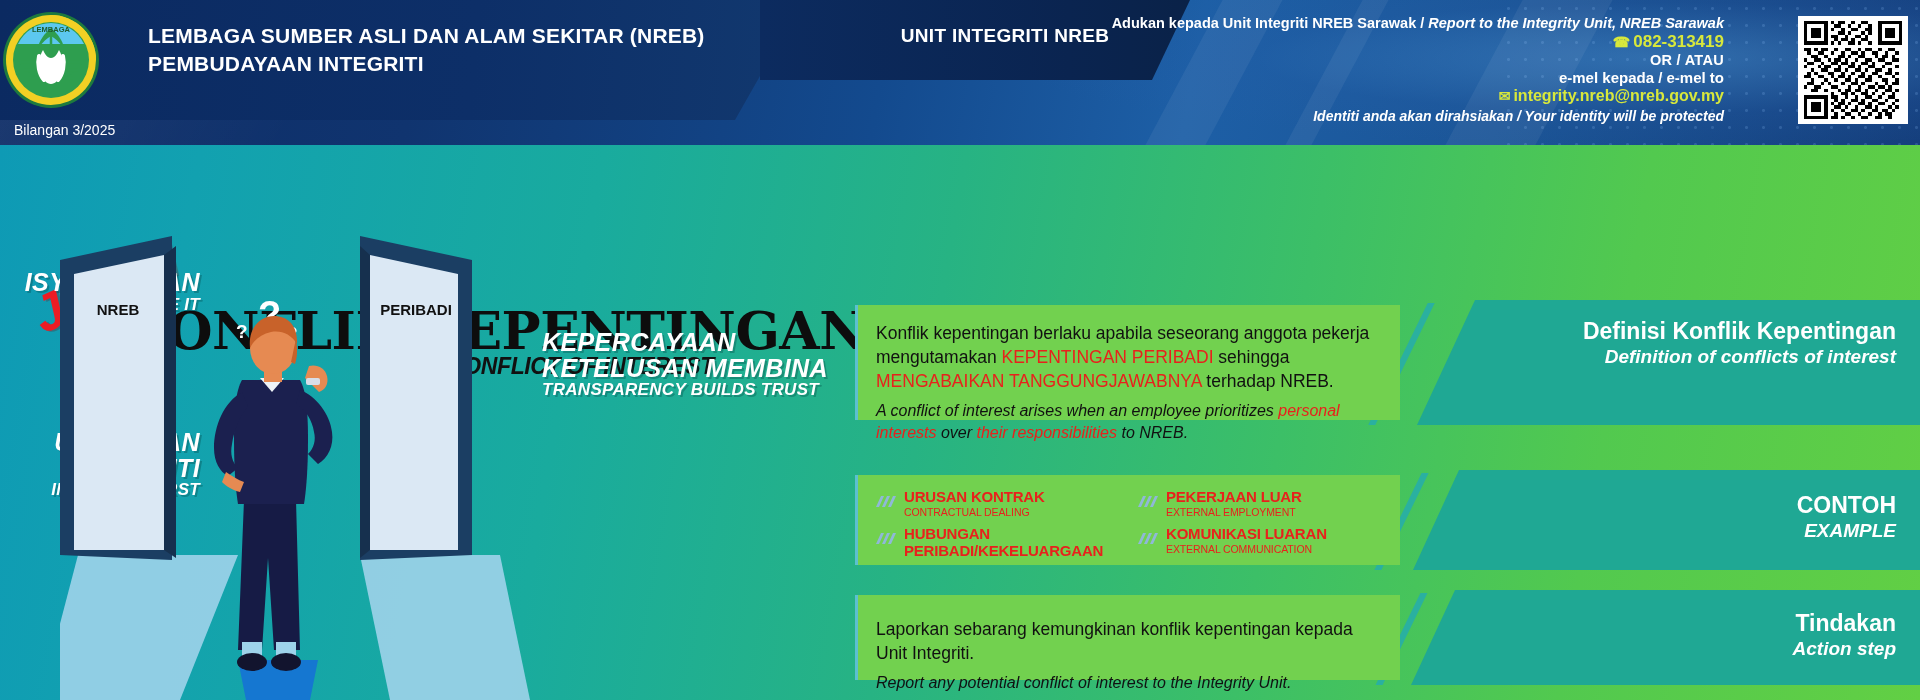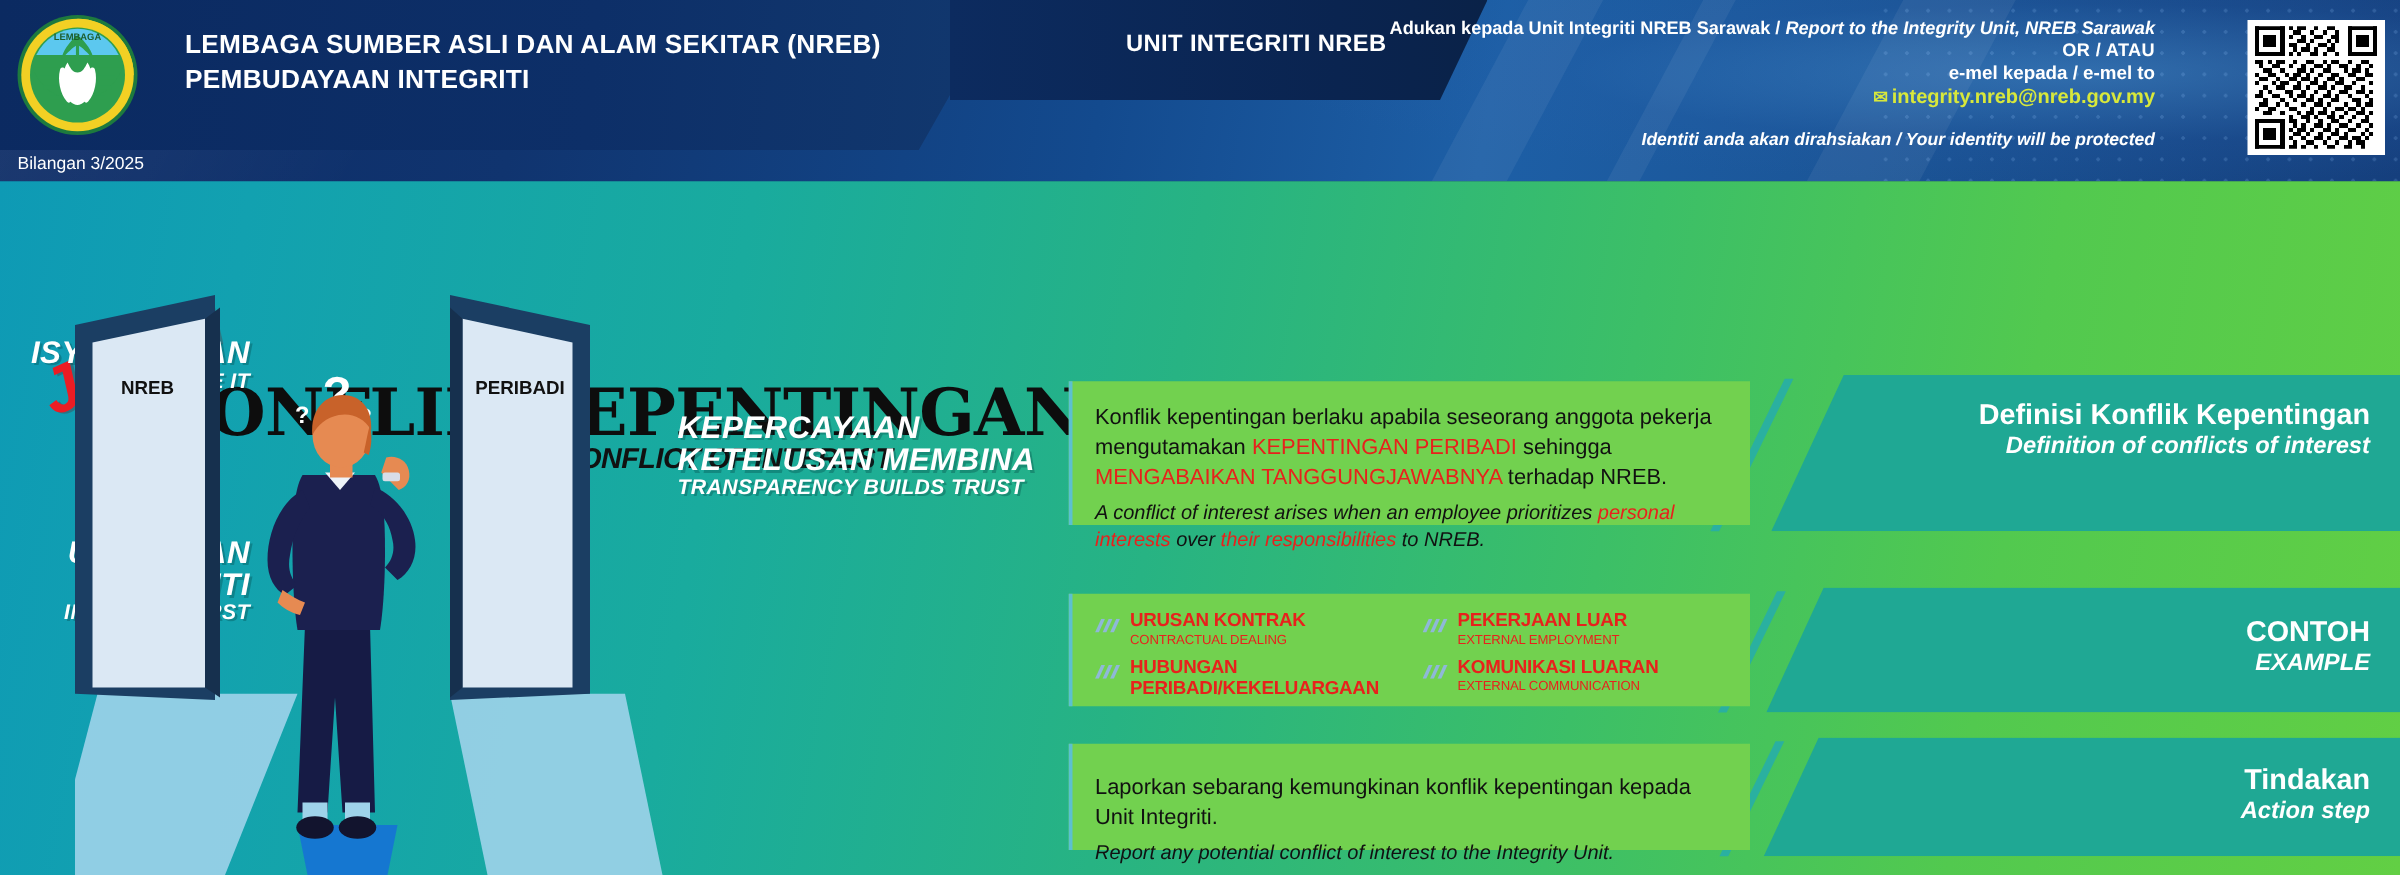--- a/index.html
+++ b/index.html
@@ -37,21 +37,21 @@
     position:absolute; left:0; top:0; height:145px; width:1185px;
     background:linear-gradient(95deg,#0b2a61 0%,#0d2f68 40%,#12396f 70%,#13406f 100%);
     clip-path:polygon(0 0, 1185px 0, 1140px 76px, 760px 76px, 735px 120px, 0 120px);
   }
   .hdr-band2 {
     position:absolute; left:760px; top:0; height:80px; width:430px;
     background:linear-gradient(90deg,#0c2b5f 0%,#0a2450 72%,#0a2248 100%);
     clip-path:polygon(0 0, 430px 0, 392px 80px, 0 80px);
   }
 
-  .logo { position:absolute; left:12px; top:10px; width:100px; height:100px; }
+  .logo { position:absolute; left:1px; top:10px; width:100px; height:100px; }
   .hdr-title {
     position:absolute; left:148px; top:22px;
     color:#fff; font-weight:bold; font-size:21px; line-height:28px;
     letter-spacing:.2px; white-space:nowrap;
   }
   .hdr-unit {
     position:absolute; left:855px; top:25px; width:300px;
     color:#fff; font-weight:bold; font-size:19px; text-align:center;
     letter-spacing:.3px;
   }
@@ -63,21 +63,21 @@
   .contact {
     position:absolute; right:196px; top:14px; width:700px;
     text-align:right; color:#fff; line-height:18px;
   }
   .contact .c-line1 { font-size:14.5px; font-weight:bold; }
   .contact .c-line1 i { font-style:italic; }
   .contact .c-phone { font-size:17px; font-weight:bold; color:#d8e83b; margin-top:1px; }
   .contact .c-or { font-size:14.5px; font-weight:bold; letter-spacing:.3px; }
   .contact .c-emel { font-size:15px; font-weight:bold; }
   .contact .c-mail { font-size:16px; font-weight:bold; color:#d8e83b; }
-  .contact .c-note { font-size:14px; font-weight:bold; font-style:italic; margin-top:15px; }
+  .contact .c-note { font-size:14px; font-weight:bold; font-style:italic; margin-top:2px; }
   .ico-phone, .ico-mail { font-size:14px; color:#d8e83b; margin-right:3px; }
 
   .qr {
     position:absolute; right:12px; top:16px; width:110px; height:108px;
     background:#fff; padding:5px;
   }
   .qr svg { display:block; width:100%; height:100%; }
 
   
   .stage {
@@ -205,20 +205,23 @@
     <div>LEMBAGA SUMBER ASLI DAN ALAM SEKITAR (NREB)</div>
     <div>PEMBUDAYAAN INTEGRITI</div>
   </div>
 
   <div class="hdr-unit">UNIT INTEGRITI NREB</div>
   <div class="hdr-bilangan">Bilangan 3/2025</div>
 
   <div class="contact">
     <div class="c-line1">
       <span>Adukan kepada Unit Integriti NREB Sarawak</span><span> / </span><i>Report to the Integrity Unit, NREB Sarawak</i>
+    </div>
+    <div class="c-phone">
+      <span class="ico-phone">☎</span><span>082-313419</span>
     </div>
     <div class="c-or">OR / ATAU</div>
     <div class="c-emel">e-mel kepada / e-mel to</div>
     <div class="c-mail">
       <span class="ico-mail">✉</span><span>integrity.nreb@nreb.gov.my</span>
     </div>
     <div class="c-note">Identiti anda akan dirahsiakan / Your identity will be protected</div>
   </div>
 
   <div class="qr">

